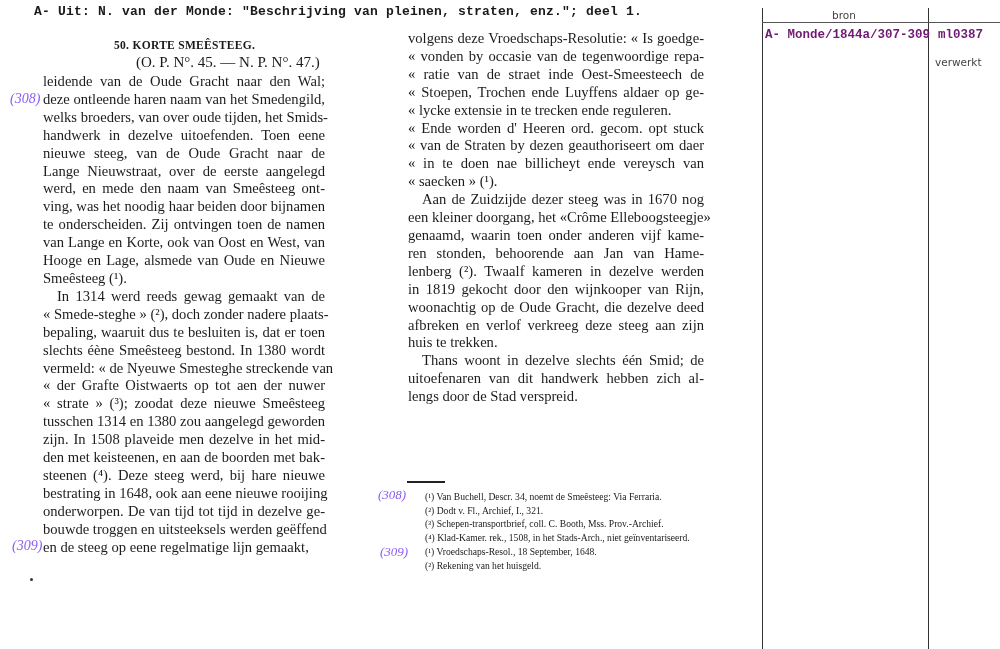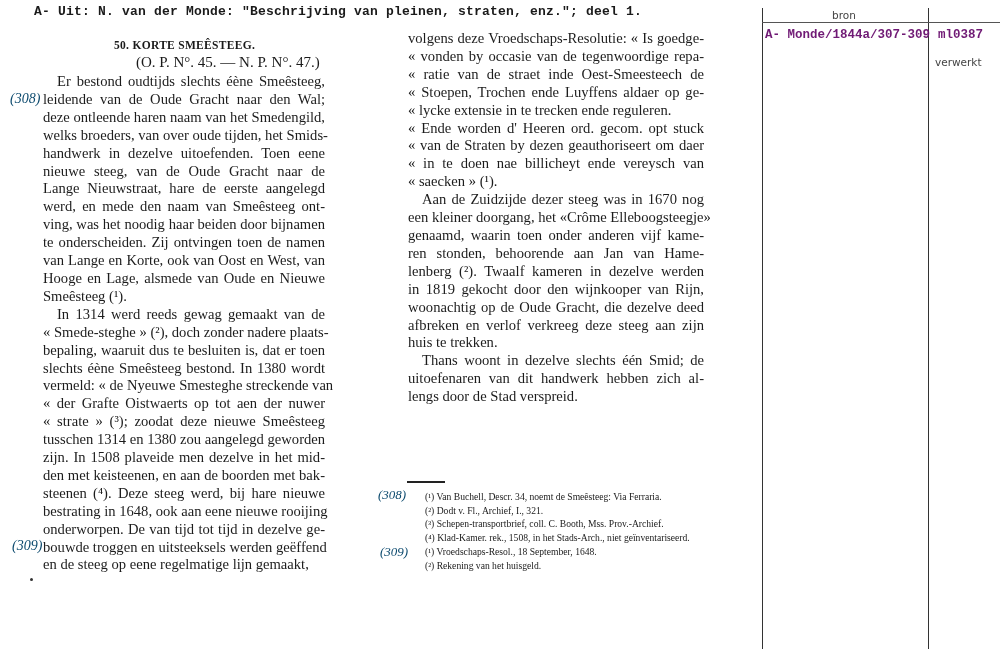--- a/index.html
+++ b/index.html
@@ -6,21 +6,21 @@
   body { width:1000px; height:649px; background:#ffffff; position:relative; overflow:hidden; color:#1a1a1a; }
   .header-line { position:absolute; left:34px; top:4px; font-family:"Liberation Mono", monospace; font-size:13px; font-weight:bold; letter-spacing:0.2px; white-space:nowrap; }
   .col { position:absolute; font-family:"Liberation Serif", serif; font-size:14.6px; line-height:17.9px; color:#1c1c1c; }
   .col-left { left:43px; top:73px; width:282px; }
   .col-right { left:408px; top:30px; width:296px; }
   .line { white-space:nowrap; text-align:justify; text-align-last:justify; display:block; }
   .line.last { text-align-last:left; }
   .line.indent { padding-left:14px; }
   .title { position:absolute; left:114px; top:39px; font-family:"Liberation Serif", serif; font-weight:bold; font-size:11.5px; letter-spacing:0.3px; }
   .subtitle { position:absolute; left:136px; top:54px; font-family:"Liberation Serif", serif; font-size:15px; }
-  .margin-note { position:absolute; font-family:"Liberation Serif", serif; font-style:italic; font-size:14px; color:#0c4a6e; }
+  .margin-note { position:absolute; font-family:"Liberation Serif", serif; font-style:italic; font-size:14px; color:#8b5cf6; }
   .footnotes { position:absolute; left:413px; top:490px; font-family:"Liberation Serif", serif; font-size:9.6px; line-height:13.7px; }
   .footnote { white-space:nowrap;margin-left:12px; }
   .fn-sep { position:absolute; left:407px; top:481px; width:38px; height:2px; background:#222; }
   .dot { position:absolute; left:30px; top:578px; width:3px; height:3px; background:#333; border-radius:50%; }
   
   .ledger { position:absolute; left:762px; top:8px; width:238px; height:649px; font-family:"Liberation Mono", monospace; }
   .vline { position:absolute; top:0; bottom:0; width:1px; background:#333; }
   .hline { position:absolute; height:1px; background:#555; }
   .th { position:absolute; top:1px; font-family:"DejaVu Sans", sans-serif; font-size:10.5px; color:#444; }
   .td { position:absolute; top:20px; font-size:12.5px; font-weight:bold; color:#701a75; white-space:nowrap; }
@@ -30,27 +30,26 @@
 
 <div class="header-line">A- Uit: N. van der Monde: "Beschrijving van pleinen, straten, enz."; deel 1.</div>
 
 <div class="title">50.  KORTE SMEÊSTEEG.</div>
 <div class="subtitle">(O. P. N°. 45. — N. P. N°. 47.)</div>
 
 <div class="margin-note" style="left:10px; top:91px;">(308)</div>
 <div class="margin-note" style="left:12px; top:538px;">(309)</div>
 
 <div class="col col-left" id="left-col">
-    <span class="line indent">Er bestond oudtijds slechts éène Smeêsteeg,</span>
     <span class="line">leidende van de Oude Gracht naar den Wal;</span>
     <span class="line">deze ontleende haren naam van het Smedengild,</span>
     <span class="line">welks broeders, van over oude tijden, het Smids-</span>
     <span class="line">handwerk in dezelve uitoefenden. Toen eene</span>
     <span class="line">nieuwe steeg, van de Oude Gracht naar de</span>
-    <span class="line">Lange Nieuwstraat, hare de eerste aangelegd</span>
+    <span class="line">Lange Nieuwstraat, over de eerste aangelegd</span>
     <span class="line">werd, en mede den naam van Smeêsteeg ont-</span>
     <span class="line">ving, was het noodig haar beiden door bijnamen</span>
     <span class="line">te onderscheiden. Zij ontvingen toen de namen</span>
     <span class="line">van Lange en Korte, ook van Oost en West, van</span>
     <span class="line">Hooge en Lage, alsmede van Oude en Nieuwe</span>
     <span class="line last">Smeêsteeg (¹).</span>
     <span class="line indent">In 1314 werd reeds gewag gemaakt van de</span>
     <span class="line">« Smede-steghe » (²), doch zonder nadere plaats-</span>
     <span class="line">bepaling, waaruit dus te besluiten is, dat er toen</span>
     <span class="line">slechts éène Smeêsteeg bestond. In 1380 wordt</span>

